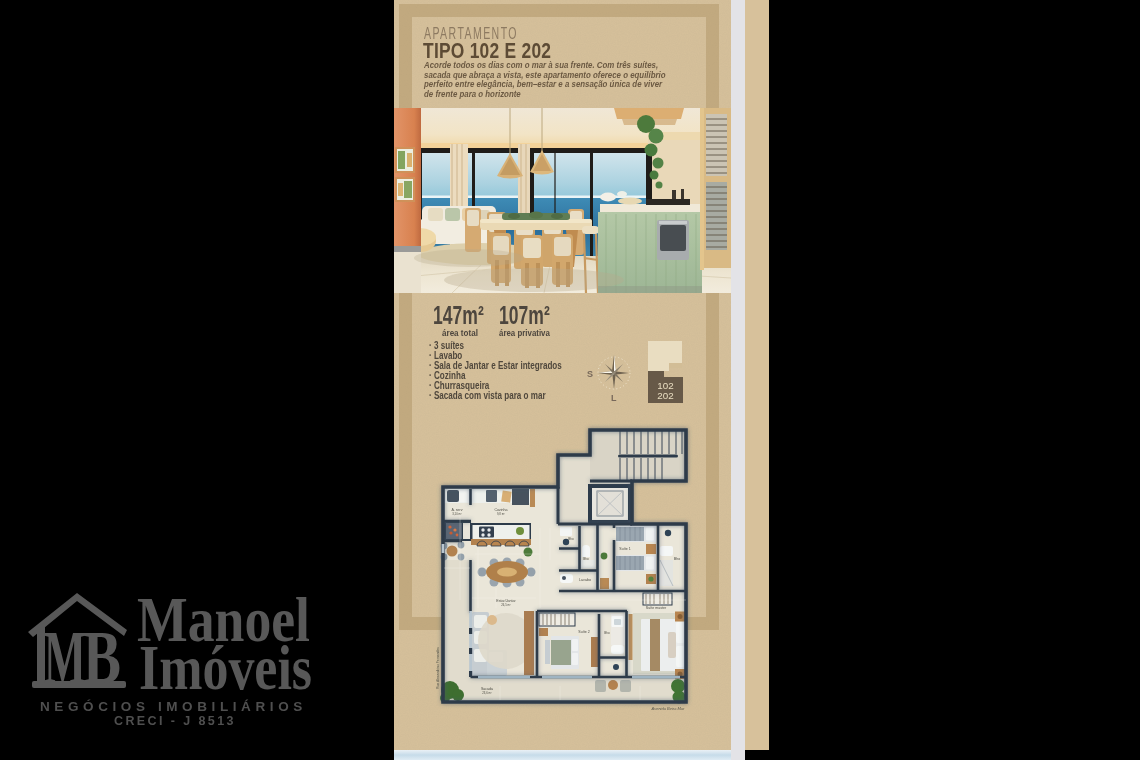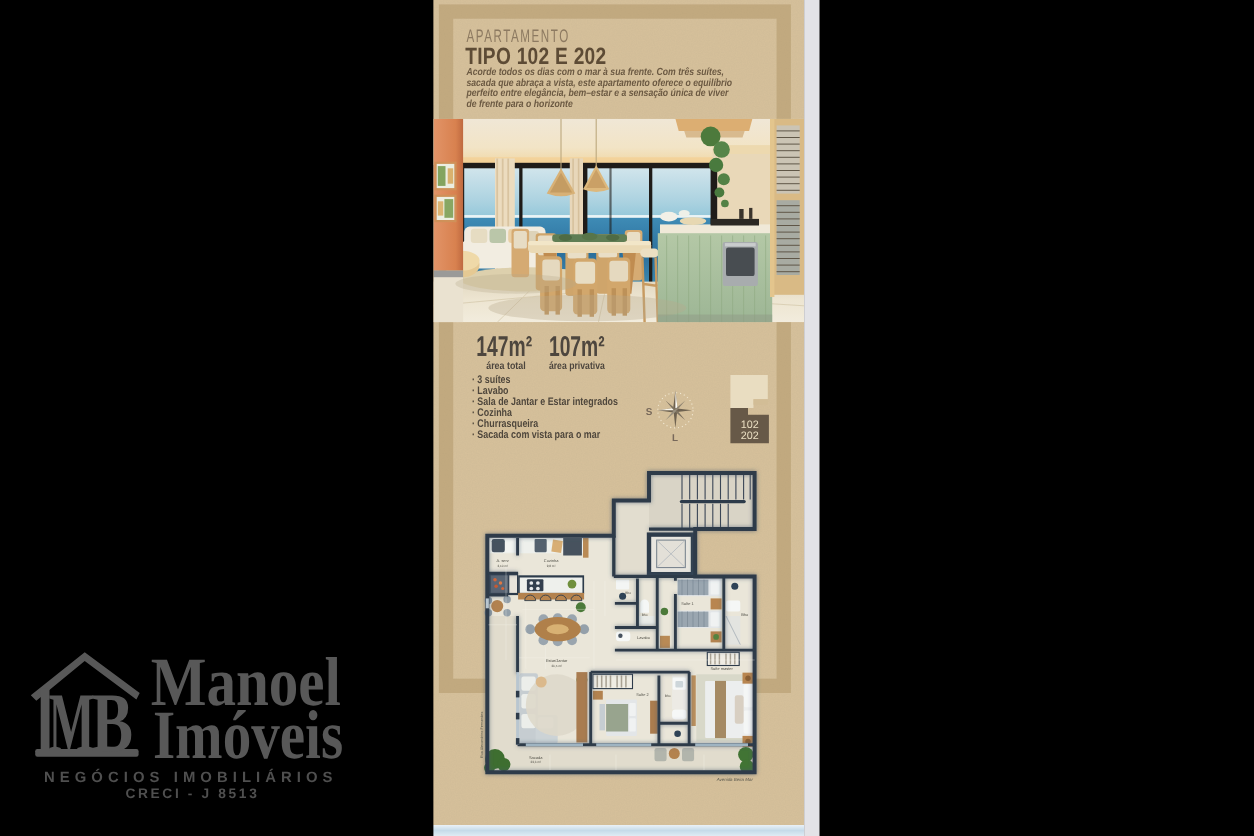--- a/index.html
+++ b/index.html
@@ -3,21 +3,21 @@
 <meta charset="utf-8">
 <style>
   html,body{margin:0;padding:0;background:#000;width:1140px;height:760px;overflow:hidden;
     font-family:"Liberation Sans",sans-serif;}
   .abs{position:absolute;}
 </style>
 </head>
 <body>
 <div style="position:relative;width:1140px;height:760px;background:#000;">
 
-<div class="abs" id="col" style="left:394px;top:0;width:337px;height:750px;background:#d7c19b;overflow:hidden;">
+<div class="abs" id="col" style="left:394px;top:0;width:375px;height:750px;background:#d7c19b;overflow:hidden;">
 
   <svg class="abs" style="left:0;top:0;" width="337" height="750">
     <filter id="grain">
           <feTurbulence type="fractalNoise" baseFrequency="0.9" numOctaves="2" seed="7"></feTurbulence>
       <feColorMatrix type="matrix" values="0 0 0 0 0.45  0 0 0 0 0.38  0 0 0 0 0.25  0 0 0 0.20 0"></feColorMatrix>
     </filter>
     <rect width="337" height="750" filter="url(#grain)"></rect>
   </svg>
 
   <div class="abs" style="left:5px;top:4px;width:320px;height:626px;border:13px solid rgba(164,134,84,0.38);box-sizing:border-box;"></div>
@@ -291,21 +291,21 @@
       <path d="M-9,-9 L0,-1.5 L1.5,1.5 L-1.5,0 Z" fill="#7d7260"></path>
       <path d="M9,-9 L0,-1.5 L-1.5,1.5 L1.5,0 Z" fill="#8d8270"></path>
       <path d="M9,9 L1.5,0 L-1.5,-1.5 L0,1.5 Z" fill="#7d7260"></path>
       <path d="M-9,9 L-1.5,0 L1.5,-1.5 L0,1.5 Z" fill="#99907e"></path>
     </g>
     <text x="5" y="27" font-size="9" font-weight="700" fill="#77685a">S</text>
     <text x="29" y="51" font-size="9" font-weight="700" fill="#77685a">L</text>
   </svg>
   </div>
 
-  <div class="abs" id="badge" style="left:269px;top:340px;width:42px;height:64px;">
+  <div class="abs" id="badge" style="left:253px;top:340px;width:42px;height:64px;">
   <svg width="42" height="64" viewBox="0 0 42 64">
 
     <path d="M1,1 L35,1 L35,23 L22,23 L22,31 L1,31 Z" fill="#e9ddc1"></path>
     <path d="M22,23 L35,23 L35,28 L22,28 Z" fill="#d2bd96"></path>
 
     <path d="M1,31 L17,31 L17,37 L36,37 L36,63 L1,63 Z" fill="#675948"></path>
     <text x="18.5" y="49" font-size="9.8" font-weight="400" fill="#e9ddc1" text-anchor="middle">102</text>
     <text x="18.5" y="59" font-size="9.8" font-weight="400" fill="#e9ddc1" text-anchor="middle">202</text>
   </svg>
   </div>

